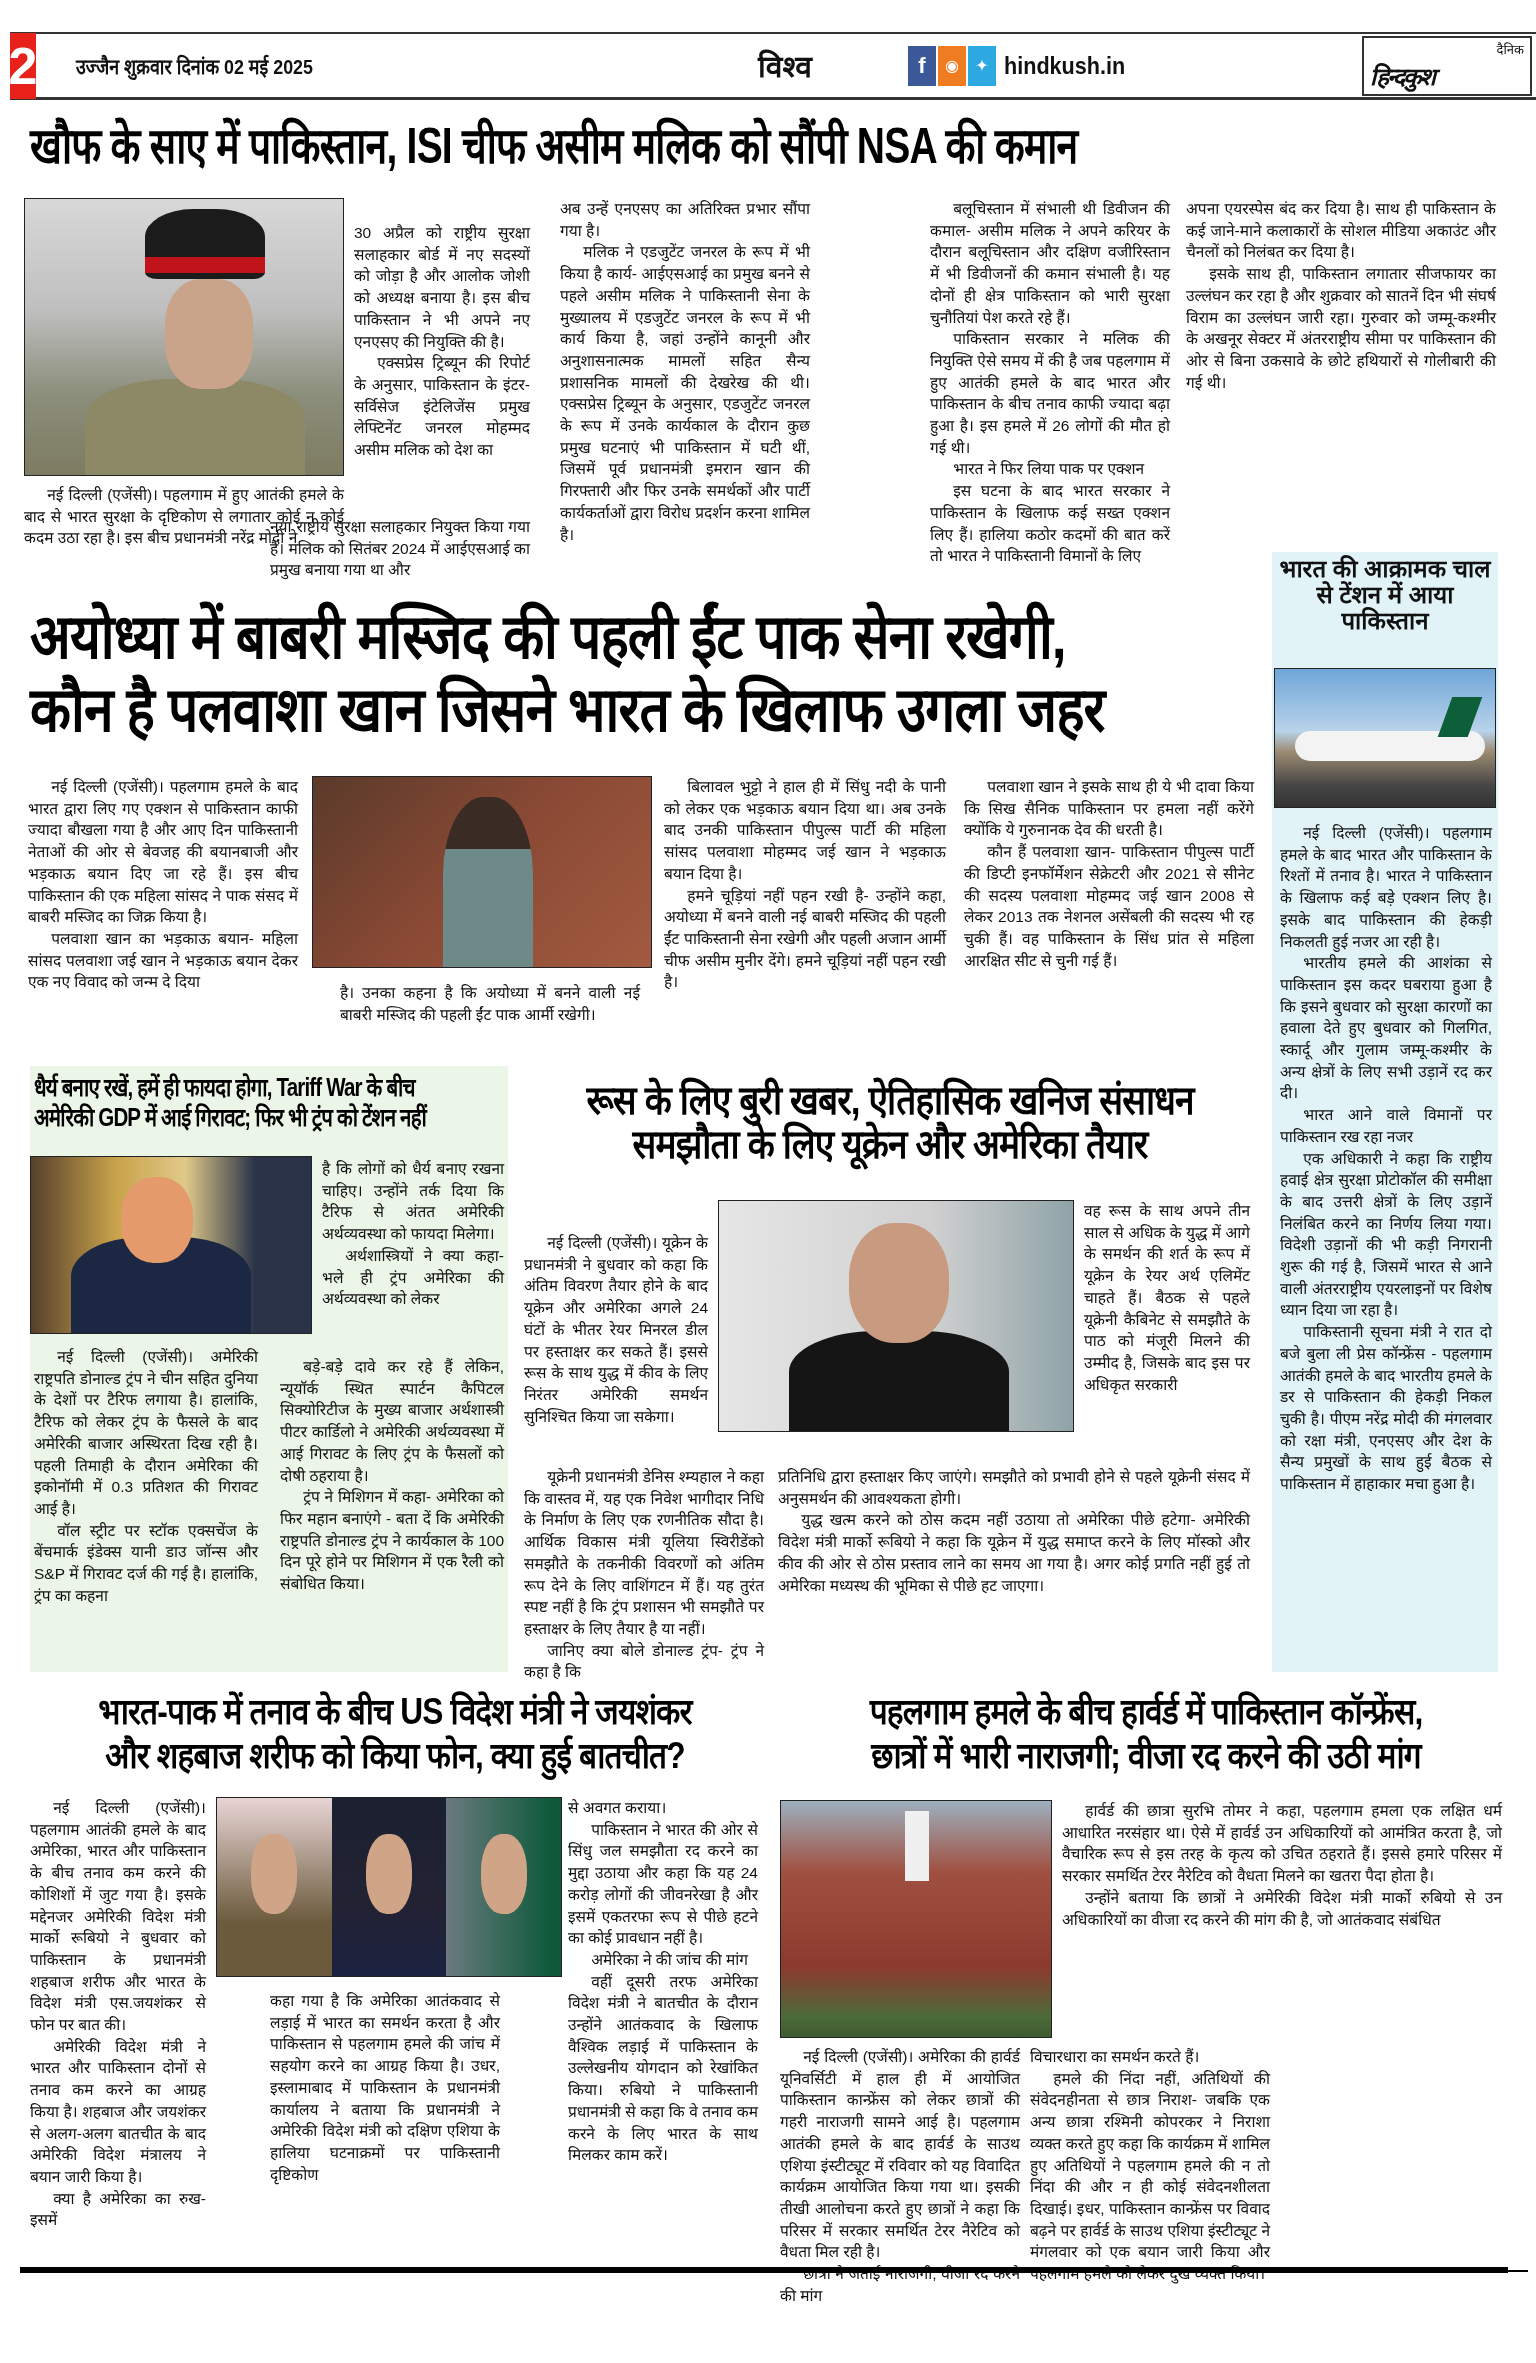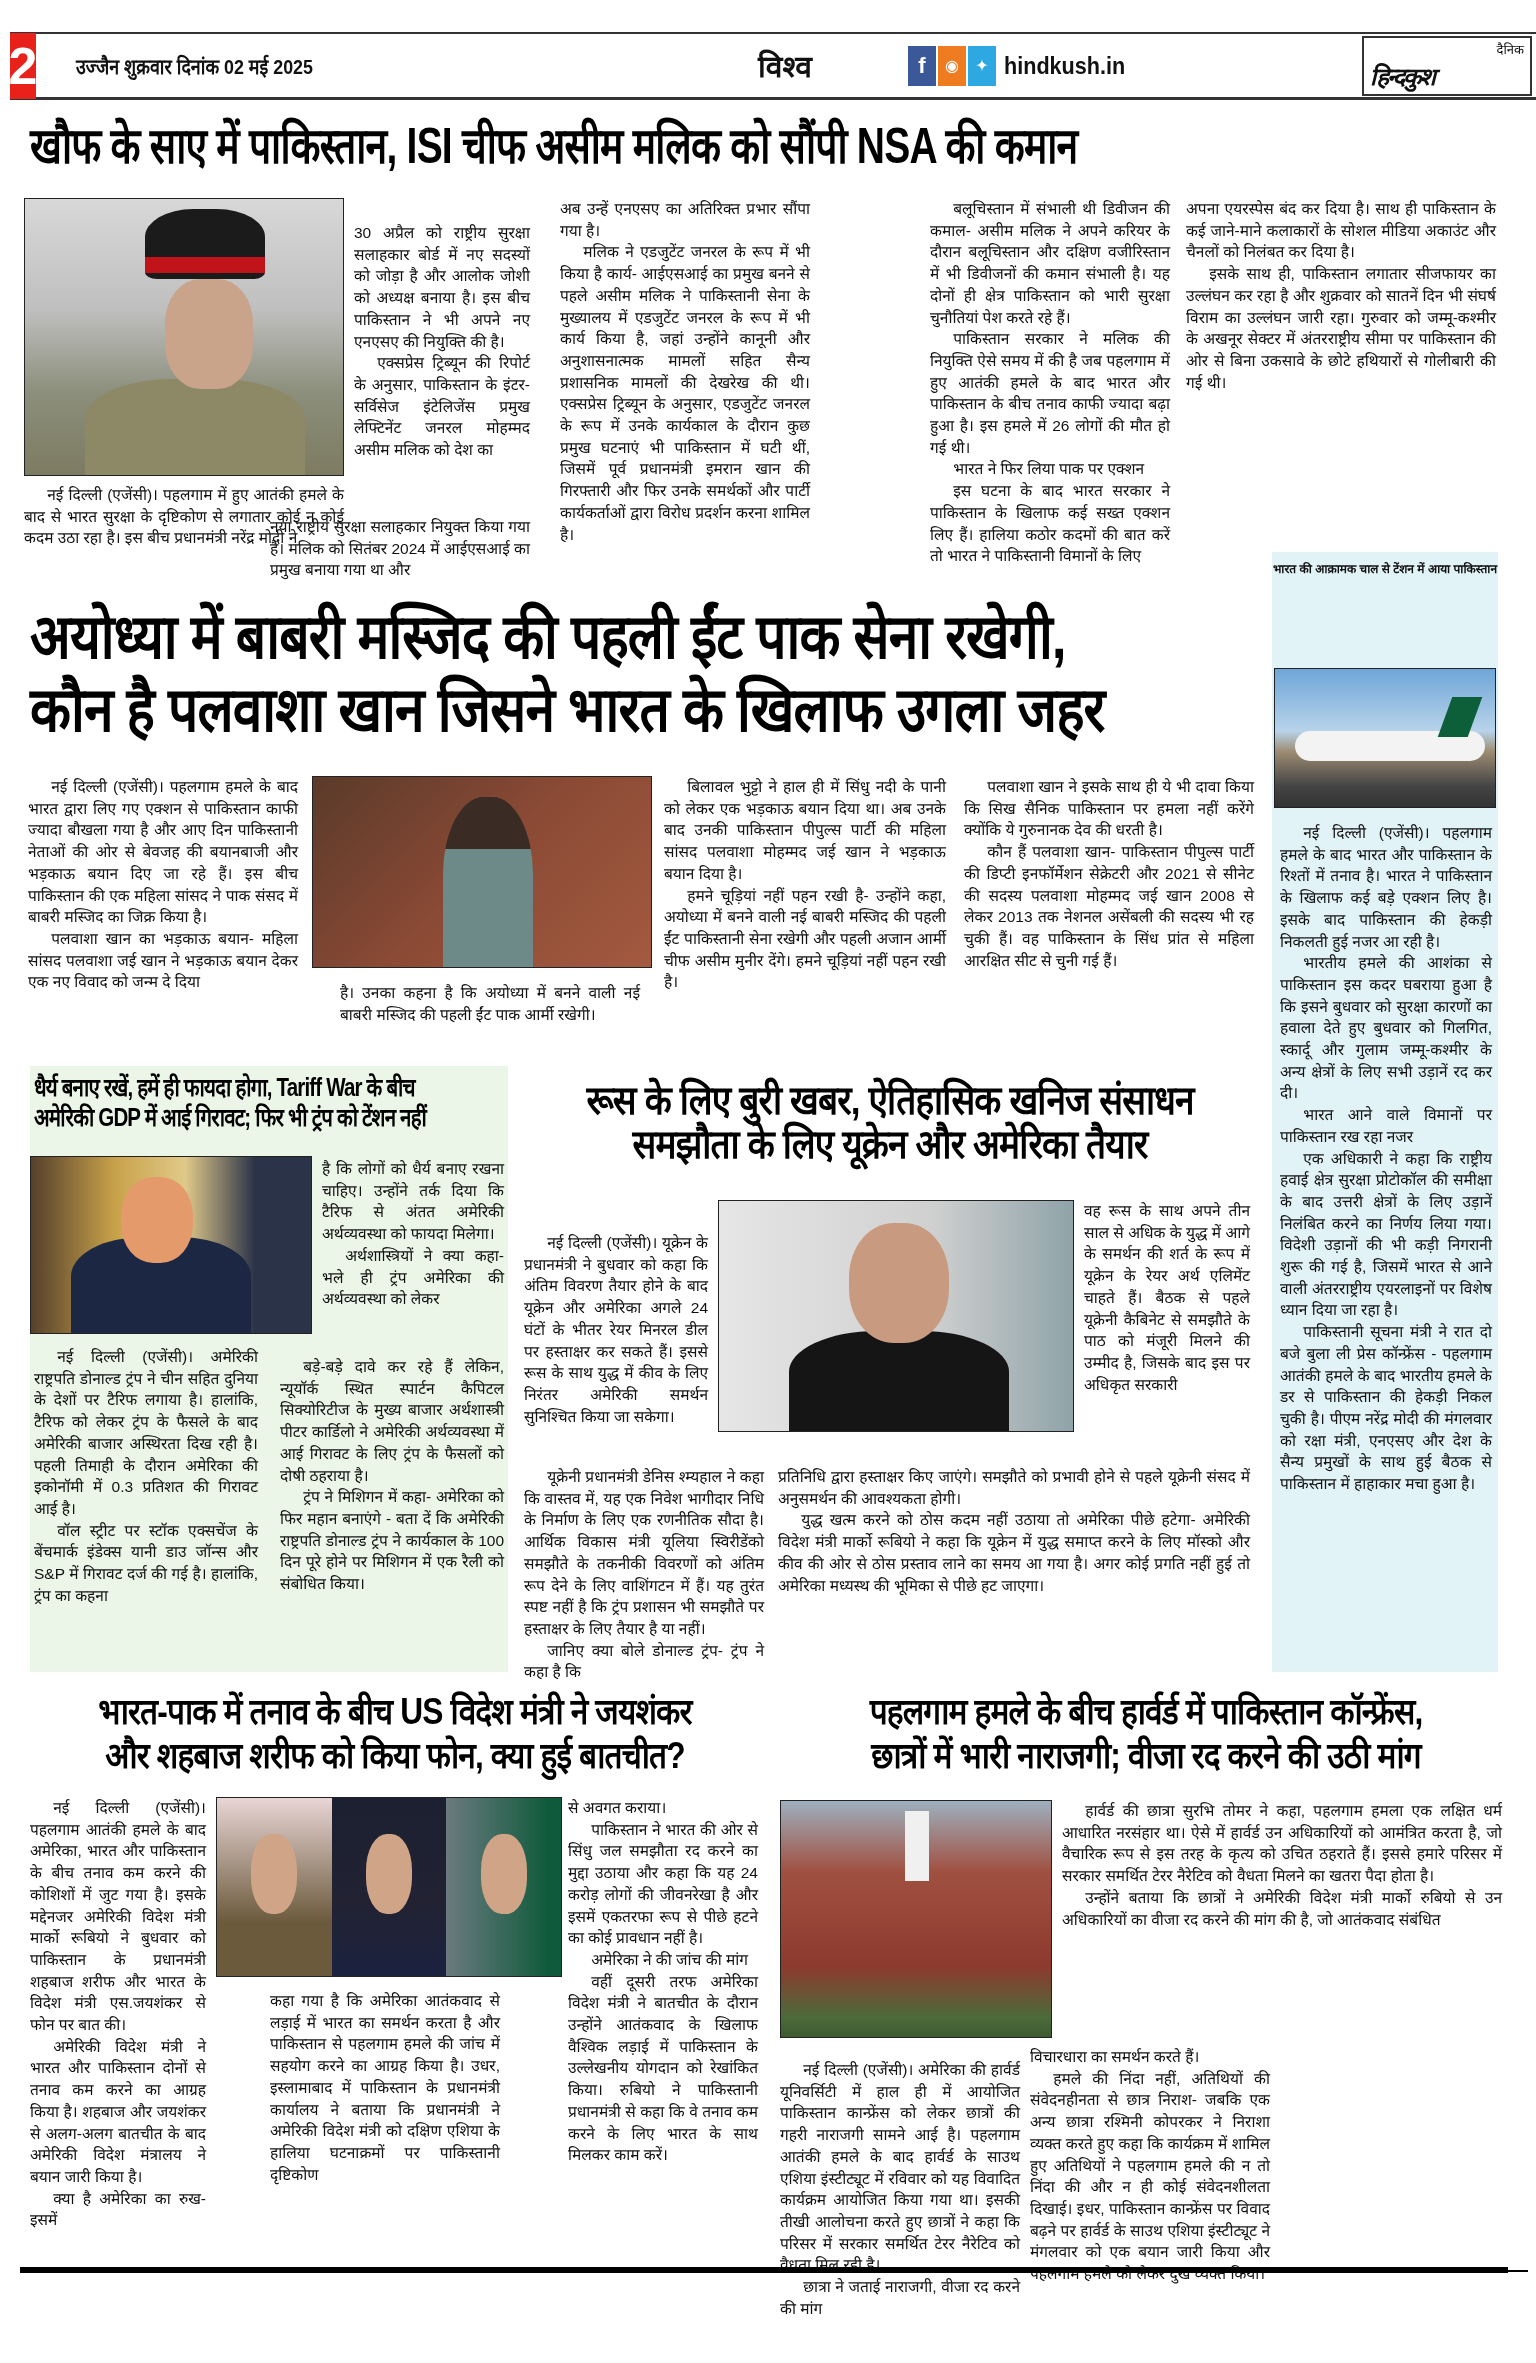--- a/index.html
+++ b/index.html
@@ -33,21 +33,21 @@
   .ph-general { left: 24px; top: 198px; width: 320px; height: 278px; background: linear-gradient(180deg,#d8d8d8 0%,#bfbfbf 40%,#8c8f7c 70%,#7d7b61 100%); }
   .ph-general .cap { position:absolute; left:120px; top:10px; width:120px; height:70px; background:#1b1b1b; border-radius: 40% 40% 10% 10%; }
   .ph-general .band { position:absolute; left:120px; top:58px; width:120px; height:16px; background:#c0141a; }
   .ph-general .face { position:absolute; left:140px; top:80px; width:88px; height:110px; background:#c9a48a; border-radius: 40%; }
   .ph-general .uni { position:absolute; left:60px; top:180px; width:220px; height:100px; background:#8d8865; border-radius: 40% 40% 0 0; }
 
   .ph-palwasha { left: 312px; top: 776px; width: 340px; height: 192px; background: linear-gradient(135deg,#5a3a2a,#8b4a35 50%,#a35a40); }
   .ph-palwasha .person { position:absolute; left:130px; top:20px; width:90px; height:172px; background: linear-gradient(180deg,#3b2b25 0 30%,#6e8a88 30% 100%); border-radius: 45% 45% 0 0; }
 
   .sidebar-box { position: absolute; left: 1272px; top: 552px; width: 226px; height: 1120px; background: #e2f3f7; }
-  .sidebar-title { position: absolute; left: 1272px; top: 556px; width: 226px; text-align: center; font-weight: 900; font-size: 12px; line-height: 26px; }
+  .sidebar-title { position: absolute; left: 1272px; top: 556px; width: 226px; text-align: center; font-weight: 900; font-size: 24px; line-height: 26px; }
   .ph-plane { left: 1280px; top: 668px; width: 226px; height: 140px; background: linear-gradient(180deg,#6fa6d8 0%,#b8d3ea 45%,#9c8b72 60%,#444 85%,#333 100%); }
   .ph-plane .body { position:absolute; left:20px; top:62px; width:190px; height:30px; background:#f3f3f3; border-radius: 20px; }
   .ph-plane .tail { position:absolute; left:170px; top:28px; width:30px; height:40px; background:#0d5f3a; transform: skewX(-20deg); }
 
   .trump-box { position: absolute; left: 30px; top: 1066px; width: 478px; height: 606px; background: #ecf6e8; }
   .h-trump { left: 34px; top: 1072px; font-size: 25px; transform: scaleX(0.82); transform-origin: left; line-height: 30px; }
   .ph-trump { left: 30px; top: 1156px; width: 282px; height: 178px; background: linear-gradient(90deg,#55402c 0,#c8a24a 30%,#e0c989 55%,#2a3348 80%); }
   .ph-trump .suit { position:absolute; left:40px; top:80px; width:180px; height:98px; background:#1c2744; border-radius: 40% 40% 0 0; }
   .ph-trump .head { position:absolute; left:90px; top:20px; width:72px; height:86px; background:#e49a6b; border-radius: 45%; }
 
@@ -232,21 +232,21 @@
   <span style="display:block">पहलगाम हमले के बीच हार्वर्ड में पाकिस्तान कॉन्फ्रेंस,</span>
   <span style="display:block">छात्रों में भारी नाराजगी; वीजा रद करने की उठी मांग</span>
 </h2>
 <div class="photo ph-harvard">
     <div class="tower"></div>
   </div>
 <div class="col" style="left:1062px;top:1800px;width:440px;">
   <p>हार्वर्ड की छात्रा सुरभि तोमर ने कहा, पहलगाम हमला एक लक्षित धर्म आधारित नरसंहार था। ऐसे में हार्वर्ड उन अधिकारियों को आमंत्रित करता है, जो वैचारिक रूप से इस तरह के कृत्य को उचित ठहराते हैं। इससे हमारे परिसर में सरकार समर्थित टेरर नैरेटिव को वैधता मिलने का खतरा पैदा होता है।</p>
   <p>उन्होंने बताया कि छात्रों ने अमेरिकी विदेश मंत्री मार्को रुबियो से उन अधिकारियों का वीजा रद करने की मांग की है, जो आतंकवाद संबंधित</p>
 </div>
-<div class="col" style="left:780px;top:2046px;width:240px;margin-top:13px;">
+<div class="col" style="left:780px;top:2046px;width:240px;">
   <p>नई दिल्ली (एजेंसी)। अमेरिका की हार्वर्ड यूनिवर्सिटी में हाल ही में आयोजित पाकिस्तान कान्फ्रेंस को लेकर छात्रों की गहरी नाराजगी सामने आई है। पहलगाम आतंकी हमले के बाद हार्वर्ड के साउथ एशिया इंस्टीट्यूट में रविवार को यह विवादित कार्यक्रम आयोजित किया गया था। इसकी तीखी आलोचना करते हुए छात्रों ने कहा कि परिसर में सरकार समर्थित टेरर नैरेटिव को वैधता मिल रही है।</p>
   <p>छात्रा ने जताई नाराजगी, वीजा रद करने की मांग</p>
 </div>
 <div class="col" style="left:1030px;top:2046px;width:240px;">
   <p class="noind">विचारधारा का समर्थन करते हैं।</p>
   <p>हमले की निंदा नहीं, अतिथियों की संवेदनहीनता से छात्र निराश- जबकि एक अन्य छात्रा रश्मिनी कोपरकर ने निराशा व्यक्त करते हुए कहा कि कार्यक्रम में शामिल हुए अतिथियों ने पहलगाम हमले की न तो निंदा की और न ही कोई संवेदनशीलता दिखाई। इधर, पाकिस्तान कान्फ्रेंस पर विवाद बढ़ने पर हार्वर्ड के साउथ एशिया इंस्टीट्यूट ने मंगलवार को एक बयान जारी किया और पहलगाम हमले को लेकर दुख व्यक्त किया।</p>
 </div>
 
 <div class="rule-bottom"></div>
 <div class="rule-bottom-thin"></div>

